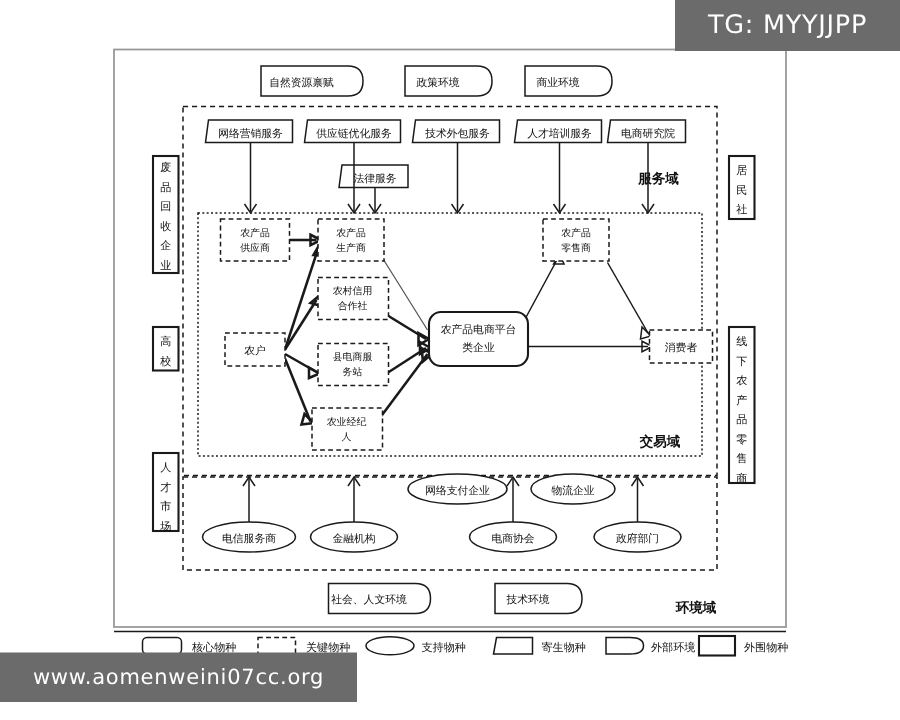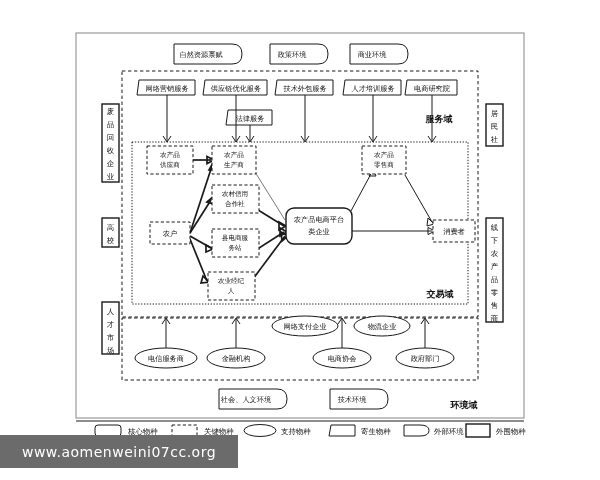--- a/index.html
+++ b/index.html
@@ -313,15 +313,16 @@
       <text class="leg" x="434" y="434">外部环境</text>
     </g>
     <g>
       <rect class="sld2" x="466" y="424" width="24" height="13"></rect>
       <text class="leg" x="496" y="434">外围物种</text>
     </g>
   </g>
 
 </svg>
 
+<div class="wm" id="wm-top">TG: MYYJJPP</div>
 <div class="wm" id="wm-bottom">www.aomenweini07cc.org</div>
 
 </div>
 
 </body></html>

